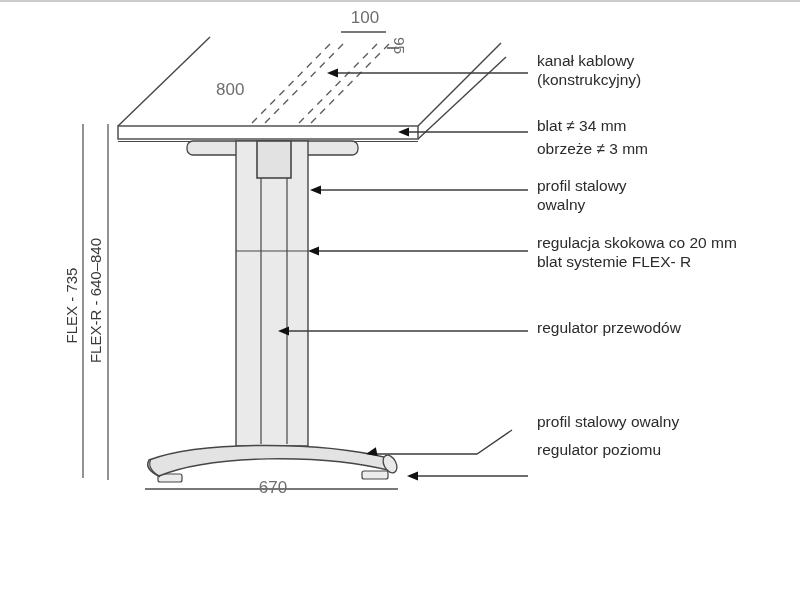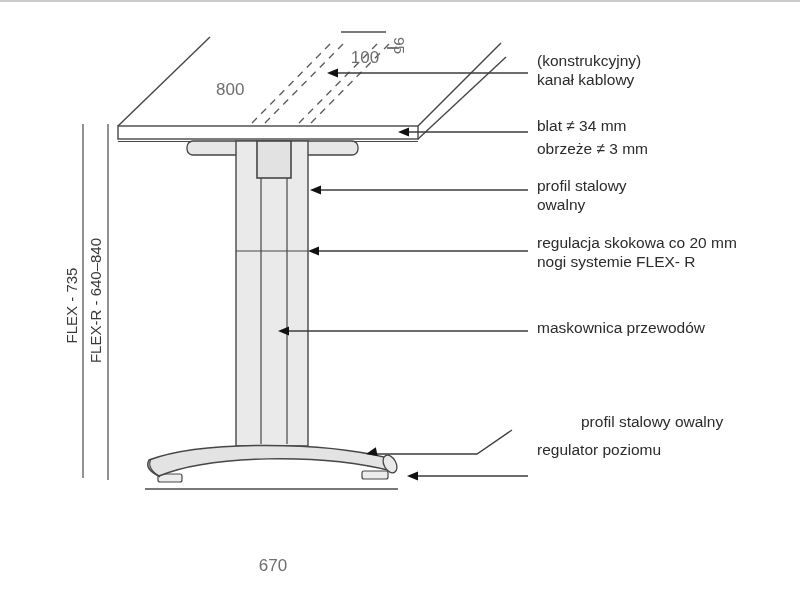--- a/index.html
+++ b/index.html
@@ -5,21 +5,21 @@
   html,body{margin:0;padding:0;background:#ffffff;}
   #stage{
     position:relative;width:800px;height:600px;background:#ffffff;
     font-family:"Liberation Sans", sans-serif;overflow:hidden;
   }
   .photo-edge{position:absolute;left:0;width:800px;background:#cccccc;}
   svg{position:absolute;left:0;top:0;}
   .txt{position:absolute;white-space:nowrap;color:#2b2b2b;font-size:15.5px;line-height:19px;}
   .callout{left:537px;}
   .dim{color:#6e6e6e;font-size:17px;}
-  .dim-center{text-align:center;margin-top:40px;}
+  .dim-center{text-align:center;}
   .vtext{writing-mode:vertical-rl;}
   .hlabel{transform:rotate(-90deg);text-align:center;font-size:15px;color:#3a3a3a;}
 </style>
 </head>
 <body>
 
 <div id="stage">
 
   <div class="photo-edge" style="top:0;height:2px;"></div>
 
@@ -84,46 +84,46 @@
       <polygon points="308,251 319,246.5 319,255.5"></polygon>
       <polygon points="278,331 289,326.5 289,335.5"></polygon>
       <polygon points="366,454 377,449.5 377,458.5" transform="rotate(-12 366 454)"></polygon>
       <polygon points="407,476 418,471.5 418,480.5"></polygon>
     </g>
   </svg>
 
   <div class="txt dim dim-center" style="left:340px;top:8px;width:50px;">100</div>
   <div class="txt dim vtext" style="left:390px;top:37px;font-size:15.5px;">95</div>
   <div class="txt dim" style="left:216px;top:80px;">800</div>
-  <div class="txt dim dim-center" style="left:248px;top:516px;width:50px;">670</div>
+  <div class="txt dim dim-center" style="left:248px;top:478px;width:50px;">670</div>
 
   <div class="txt hlabel" style="left:6px;top:296px;width:130px;">FLEX - 735</div>
   <div class="txt hlabel" style="left:5px;top:291px;width:180px;">FLEX-R - 640–840</div>
 
   <div class="txt callout" style="top:51px;">
+    <div>kanał kablowy</div>
     <div>(konstrukcyjny)</div>
-    <div>kanał kablowy</div>
   </div>
   <div class="txt callout" style="top:116px;">
     <div>blat ≠ 34 mm</div>
   </div>
   <div class="txt callout" style="top:139px;">
     <div>obrzeże ≠ 3 mm</div>
   </div>
   <div class="txt callout" style="top:176px;">
     <div>profil stalowy</div>
     <div>owalny</div>
   </div>
   <div class="txt callout" style="top:233px;">
     <div>regulacja skokowa co 20 mm</div>
-    <div>nogi systemie FLEX- R</div>
+    <div>blat systemie FLEX- R</div>
   </div>
   <div class="txt callout" style="top:318px;">
-    <div>maskownica przewodów</div>
+    <div>regulator przewodów</div>
   </div>
-  <div class="txt callout" style="top:412px;margin-left:44px;">
+  <div class="txt callout" style="top:412px;">
     <div>profil stalowy owalny</div>
   </div>
   <div class="txt callout" style="top:440px;">
     <div>regulator poziomu</div>
   </div>
 
 </div>
 
 </body></html>

